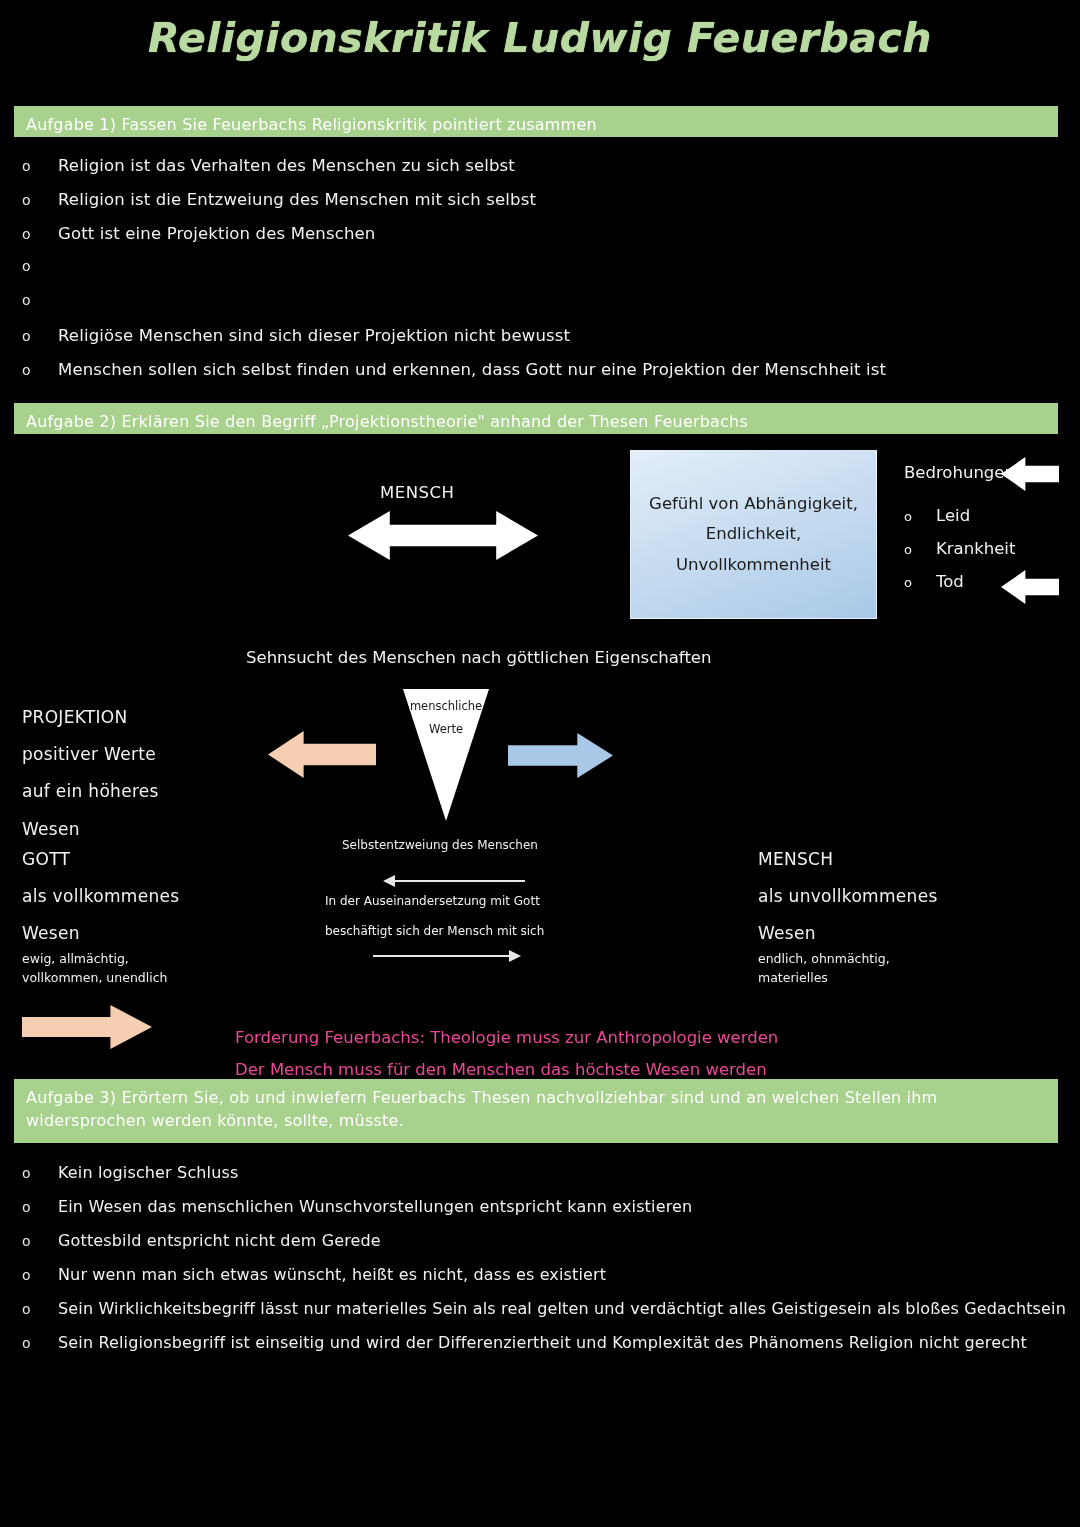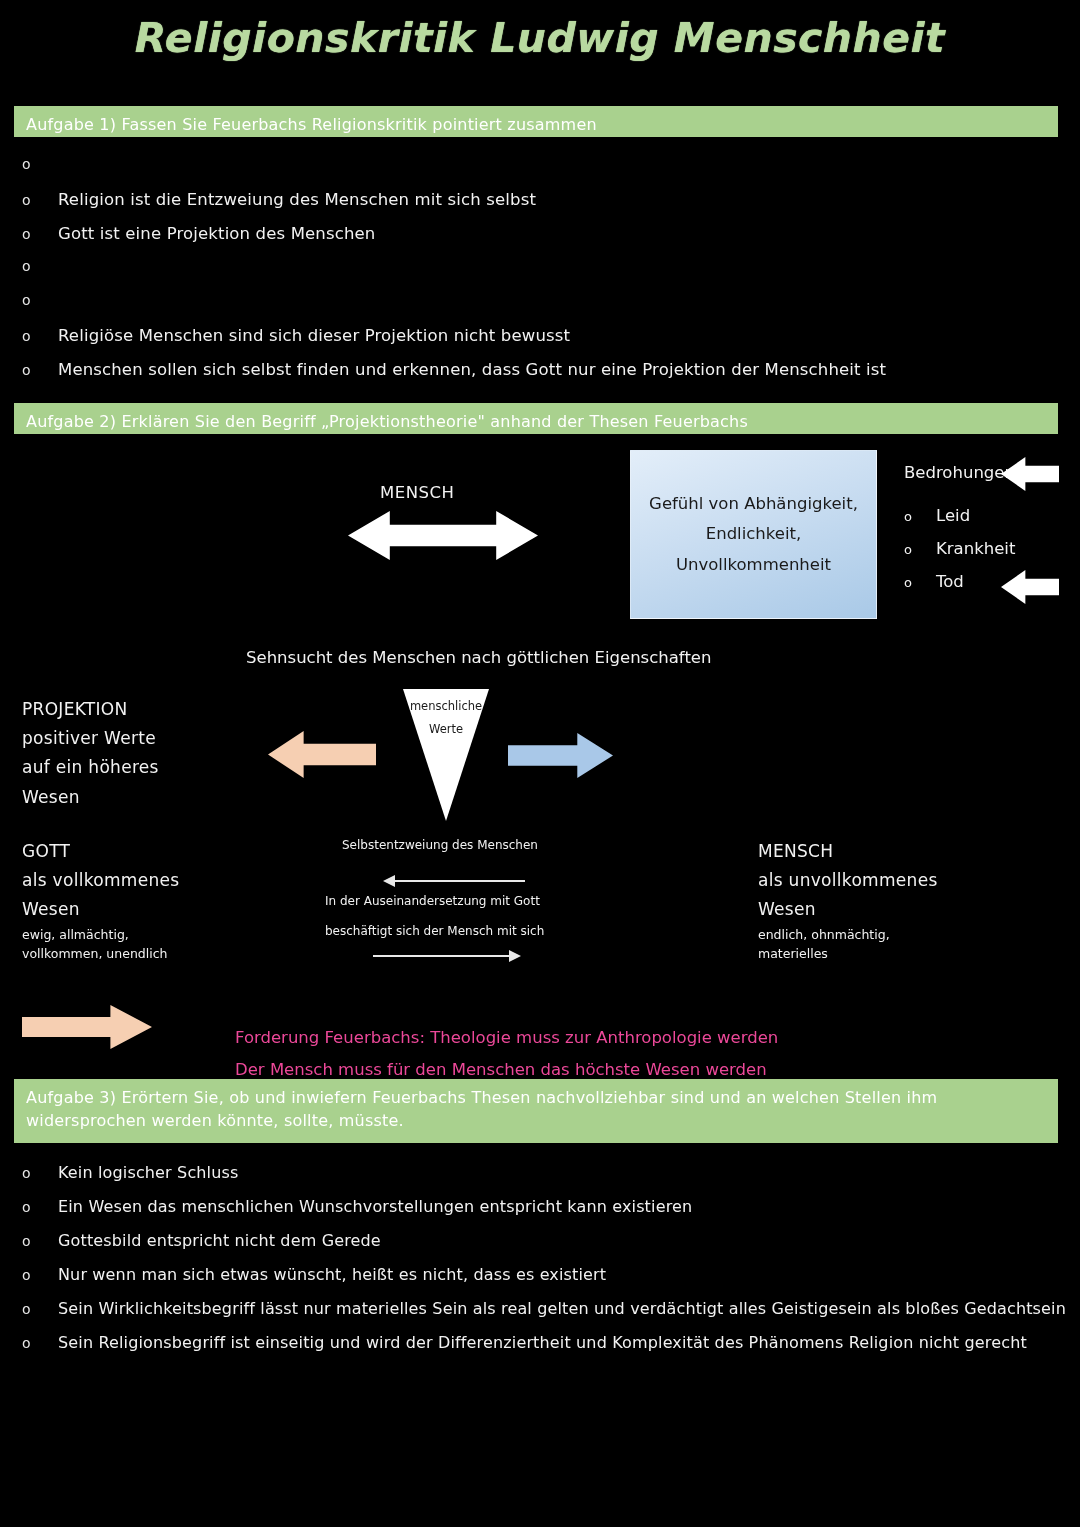--- a/index.html
+++ b/index.html
@@ -70,21 +70,21 @@
     left: 630px; top: 450px; width: 247px; height: 169px;
     background: linear-gradient(160deg, #e3eef9 0%, #c9ddf1 45%, #a9c9e7 100%);
   }
 
   
   .txtblk { position: absolute; color: #f2f2f2; }
   .lbl-mensch-top { left: 380px; top: 483px; font-size: 16.5px; letter-spacing: .5px; }
   .lbl-sehnsucht  { left: 246px; top: 648px; font-size: 16.5px; }
 
   .col { position: absolute; color: #f2f2f2; line-height: 1.72; }
-  .col .big { font-size: 17px; letter-spacing: .3px; }
+  .col .big { font-size: 17px; letter-spacing: .3px; margin-top: 8px; }
   .col .small { font-size: 12.5px; line-height: 1.55; }
 
   #col-projektion { left: 22px; top: 695px; }
   #col-gott       { left: 22px; top: 837px; }
   #col-mensch     { left: 758px; top: 837px; }
 
   .mid-label { position: absolute; color: #f2f2f2; font-size: 12px; }
   #lbl-selbst { left: 342px; top: 838px; }
   #lbl-ausein1 { left: 325px; top: 894px; }
   #lbl-ausein2 { left: 325px; top: 924px; }
@@ -160,27 +160,28 @@
   #bedrohungen { position: absolute; left: 904px; top: 463px; color: #f2f2f2; }
   #bedrohungen .head-lbl { font-size: 16.5px; margin-bottom: 24px; }
   #bedrohungen .b-item { display: flex; align-items: baseline; height: 33px; font-size: 16.5px; }
   #bedrohungen .b-item .marker { width: 32px; flex: 0 0 32px; font-size: 13px; }
 </style>
 </head>
 <body>
 
 <div class="page">
 
-  <div class="title">Religionskritik Ludwig Menschheit</div>
+  <div class="title">Religionskritik Ludwig Feuerbach</div>
 
   <div class="bar" id="bar1">Aufgabe 1) Fassen Sie Feuerbachs Religionskritik pointiert zusammen</div>
 
   <div class="bullets" id="list1">
     <div class="bullet">
       <span class="marker">o</span>
+      <span class="txt">Religion ist das Verhalten des Menschen zu sich selbst</span>
     </div>
     <div class="bullet">
       <span class="marker">o</span>
       <span class="txt">Religion ist die Entzweiung des Menschen mit sich selbst</span>
     </div>
     <div class="bullet">
       <span class="marker">o</span>
       <span class="txt">Gott ist eine Projektion des Menschen</span>
     </div>
     <div class="bullet">

